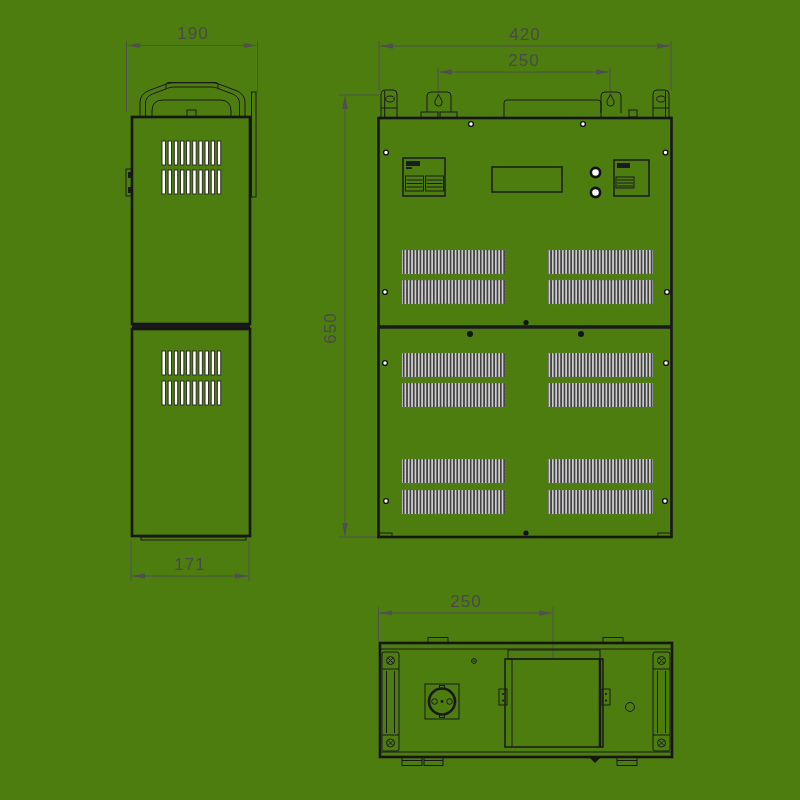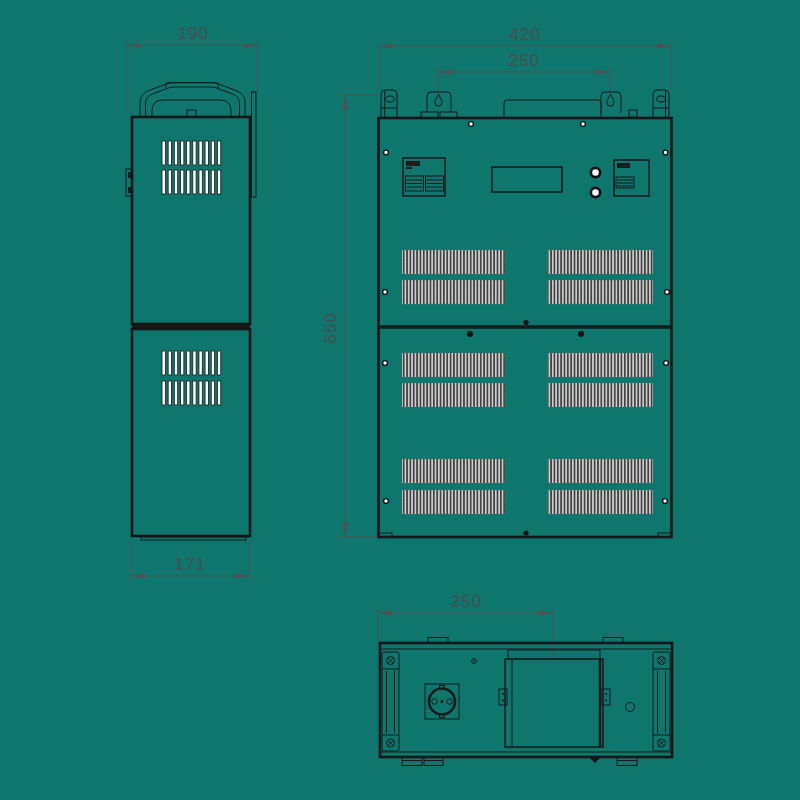--- a/index.html
+++ b/index.html
@@ -1,16 +1,16 @@
 <!DOCTYPE html>
 <html><head>
 <meta charset="utf-8">
 <style>
   html,body{margin:0;padding:0;background:#fff;}
-  .canvas{position:relative;width:800px;height:800px;background:#0f766e;overflow:hidden;
+  .canvas{position:relative;width:800px;height:800px;background:#4d7c0f;overflow:hidden;
           font-family:"Liberation Sans",sans-serif;}
   svg{position:absolute;left:0;top:0;}
   .ol{stroke:#1a1a1a;fill:none;}
   .thick{stroke:#161616;stroke-width:2.6;fill:none;}
   .mid{stroke:#1a1a1a;stroke-width:1.5;fill:none;}
   .thin{stroke:#1a1a1a;stroke-width:1;fill:none;}
   .dim{stroke:#505050;stroke-width:1;fill:none;}
   .dimtxt{font-size:17px;fill:#4a4a4a;letter-spacing:1px;text-anchor:middle;
           font-family:"Liberation Sans",sans-serif;}
   .slotS{fill:#ffffff;stroke:#242424;stroke-width:0.9;}

